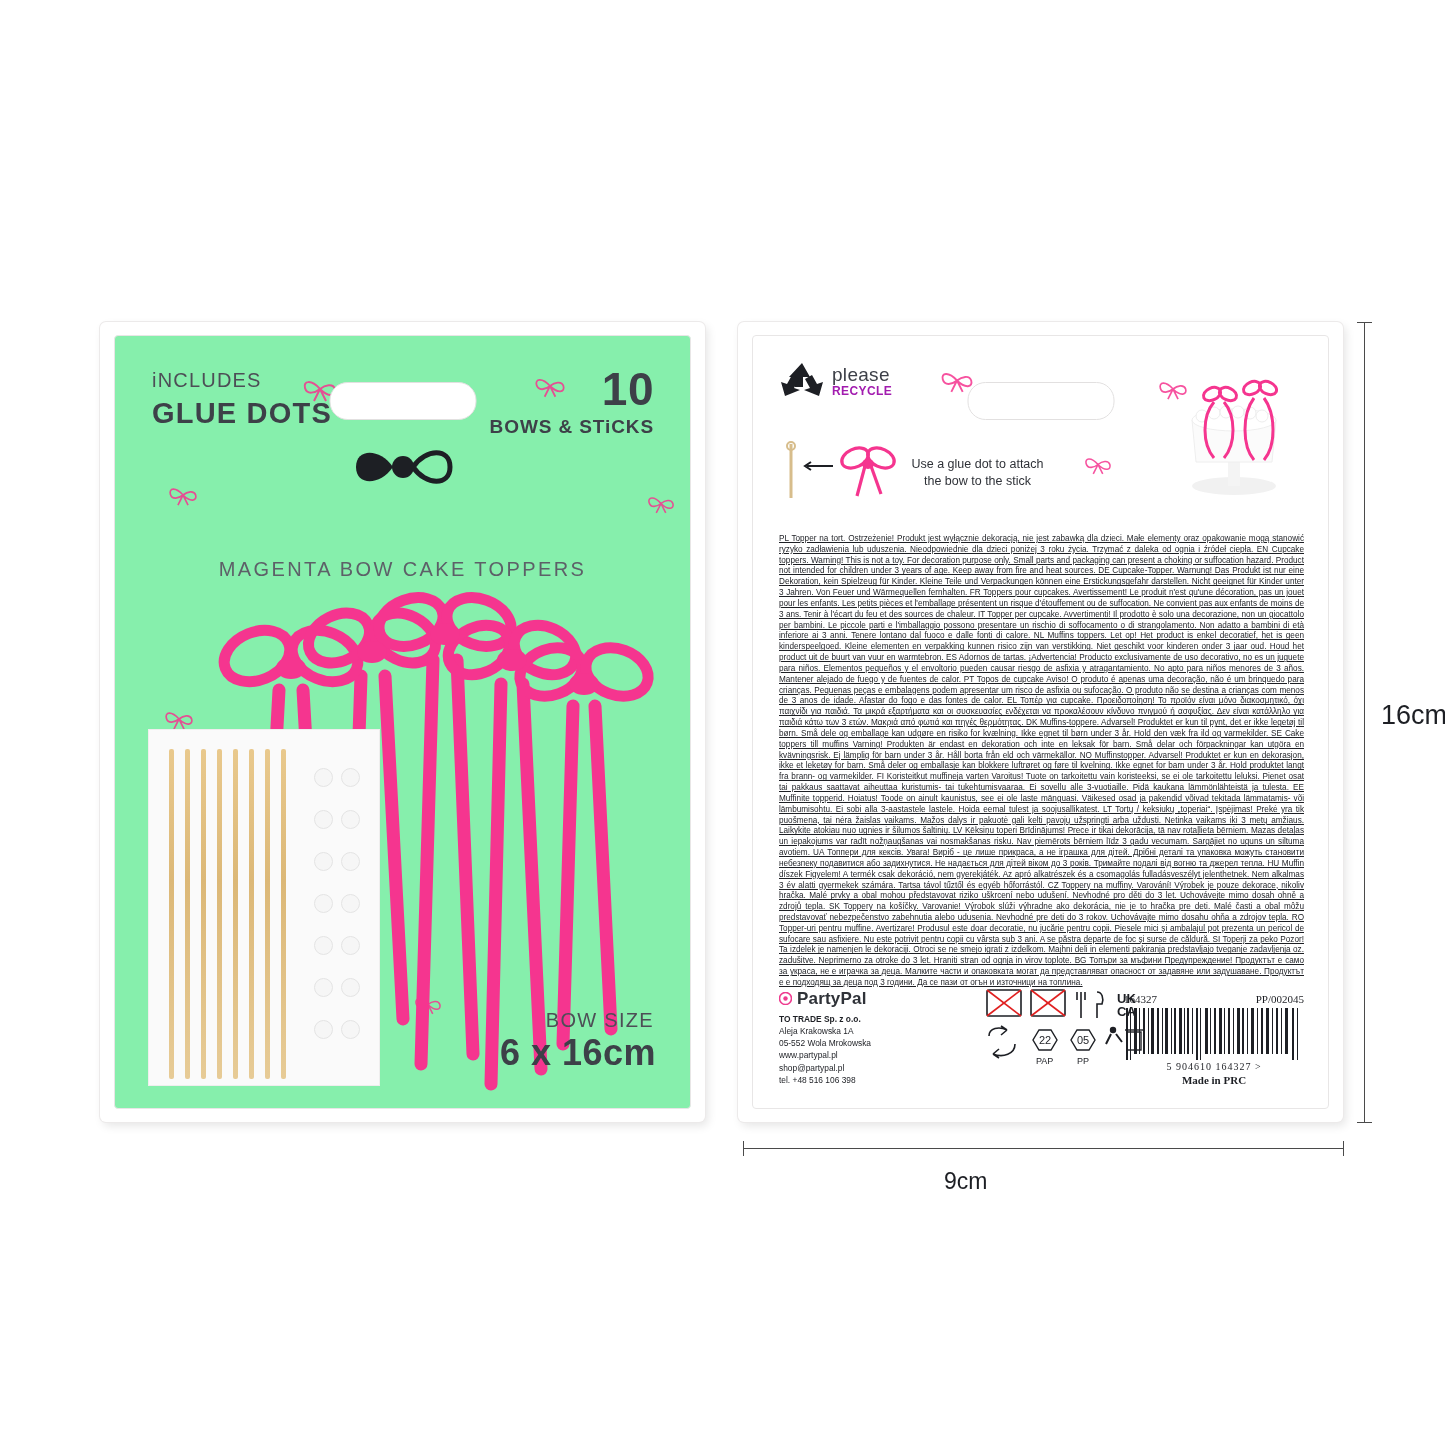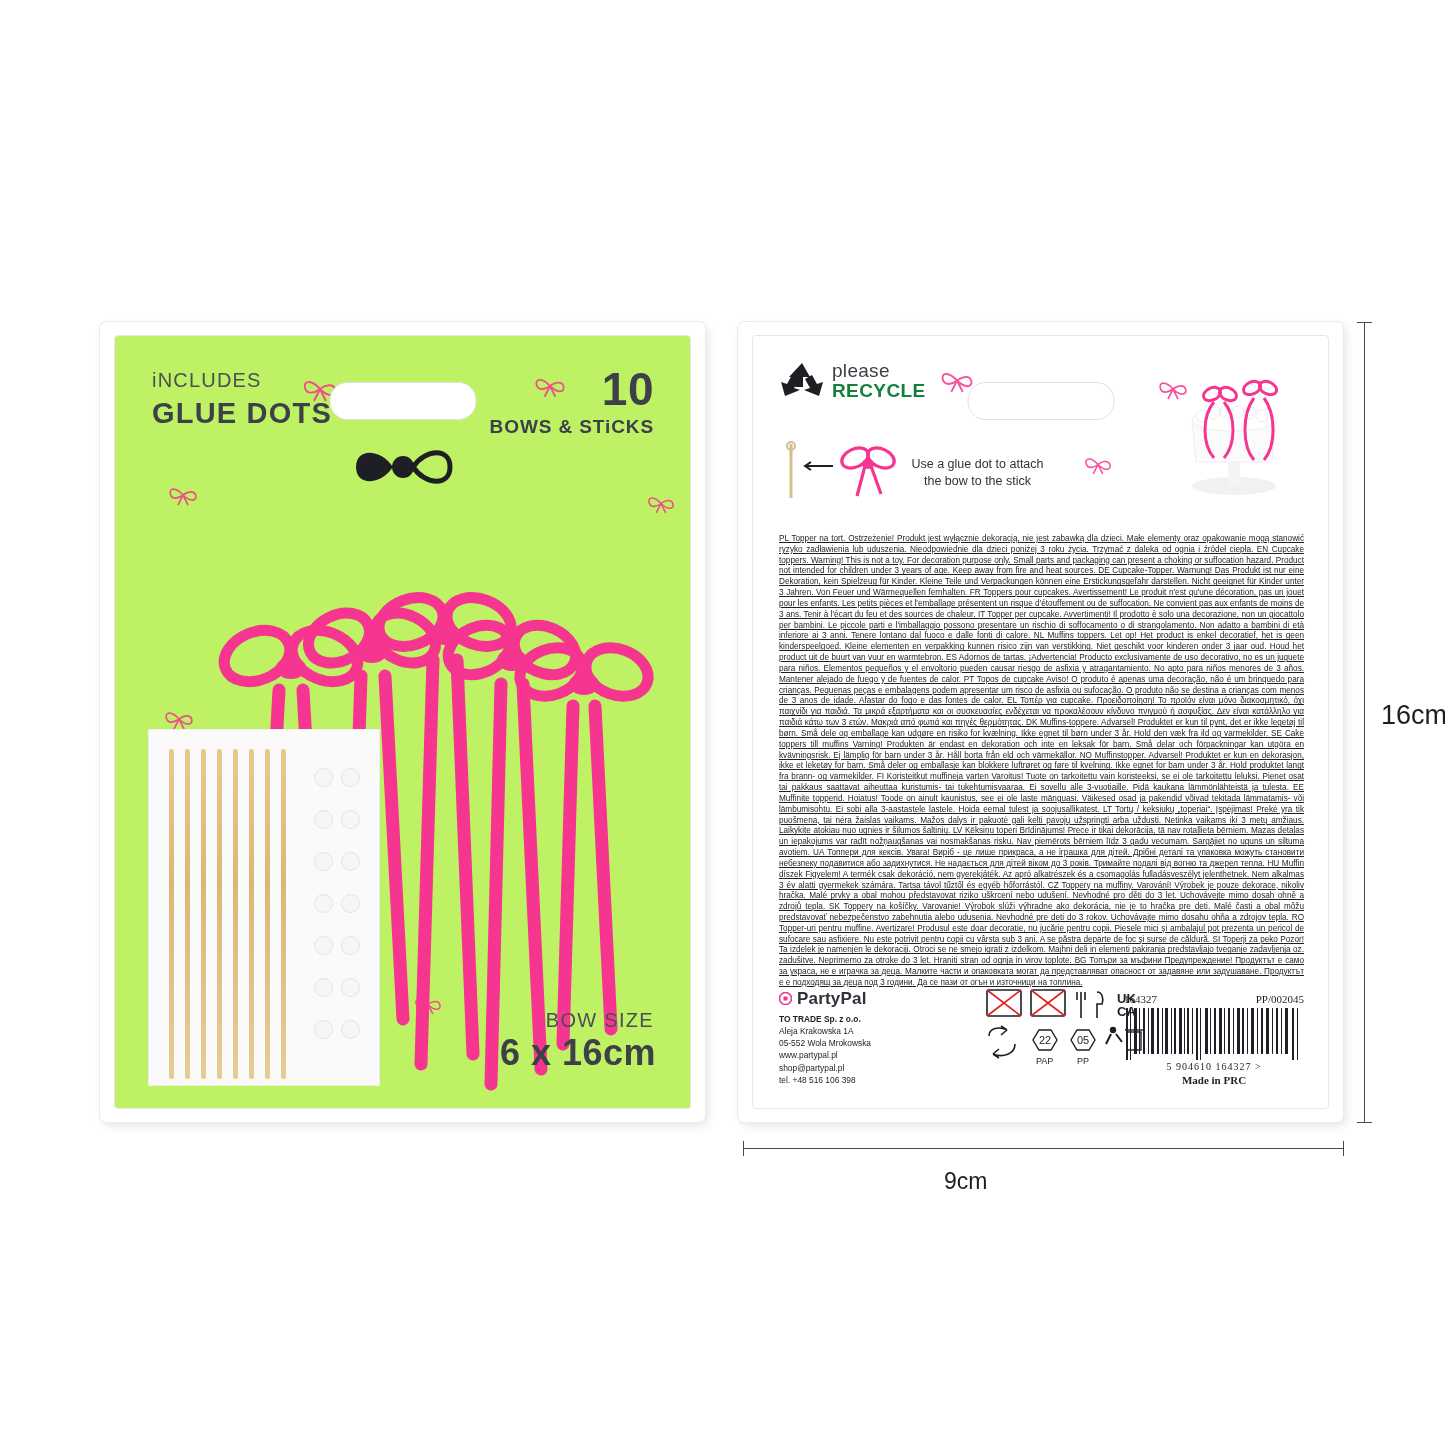--- a/index.html
+++ b/index.html
@@ -28,21 +28,21 @@
     overflow: hidden;
   }
   .inner-front {
     position: absolute;
     left: 14px;
     top: 13px;
     right: 14px;
     bottom: 13px;
     border: 1px solid #e8e6e6;
     border-radius: 4px;
-    background: #bef264;
+    background: #86efac;
     overflow: hidden;
   }
   .euro-slot {
     position: absolute;
     left: 50%;
     transform: translateX(-50%);
     top: 46px;
     width: 145px;
     height: 36px;
     border: 1px solid #e2e0e0;
@@ -197,23 +197,23 @@
     align-items: center;
     gap: 7px;
   }
   .please-txt {
     font-size: 19px;
     color: #3d4048;
     line-height: 1.05;
     letter-spacing: 0.3px;
   }
   .recycle-txt {
-    font-size: 19px;
+    font-size: 12px;
     font-weight: bold;
-    color: #15803d;
+    color: #a21caf;
     letter-spacing: 0.4px;
     line-height: 1.05;
   }
   .use-glue-txt {
     position: absolute;
     left: 152px;
     top: 120px;
     font-size: 12.5px;
     color: #2f3238;
     line-height: 1.35;
@@ -327,20 +327,21 @@
 
     <div class="count-num">10</div>
     <div class="count-sub">BOWS &amp; STiCKS</div>
 
     <svg class="logo-bow" viewBox="0 0 110 62">
       <circle cx="55" cy="31" r="11" fill="#1d1f24"></circle>
       <path d="M45 31 C32 12, 8 12, 8 31 C8 50, 32 50, 45 31 Z" fill="#1d1f24"></path>
       <path d="M65 31 C78 12, 102 12, 102 31 C102 50, 78 50, 65 31 Z" fill="none" stroke="#1d1f24" stroke-width="5"></path>
     </svg>
 
+    <div class="title-sub">MAGENTA BOW CAKE TOPPERS</div>
 
     <svg style="position:absolute;left:56px;top:228px;width:500px;height:555px;" viewBox="0 0 500 555">
       <g stroke="#f5358f" stroke-width="13" fill="none" stroke-linecap="round">
 
         <path d="M108 126 L92 420"></path>
         <path d="M132 126 L150 440"></path>
         <path d="M190 112 L178 470"></path>
         <path d="M214 112 L232 455"></path>
         <path d="M262 96 L250 500"></path>
         <path d="M286 96 L302 490"></path>

